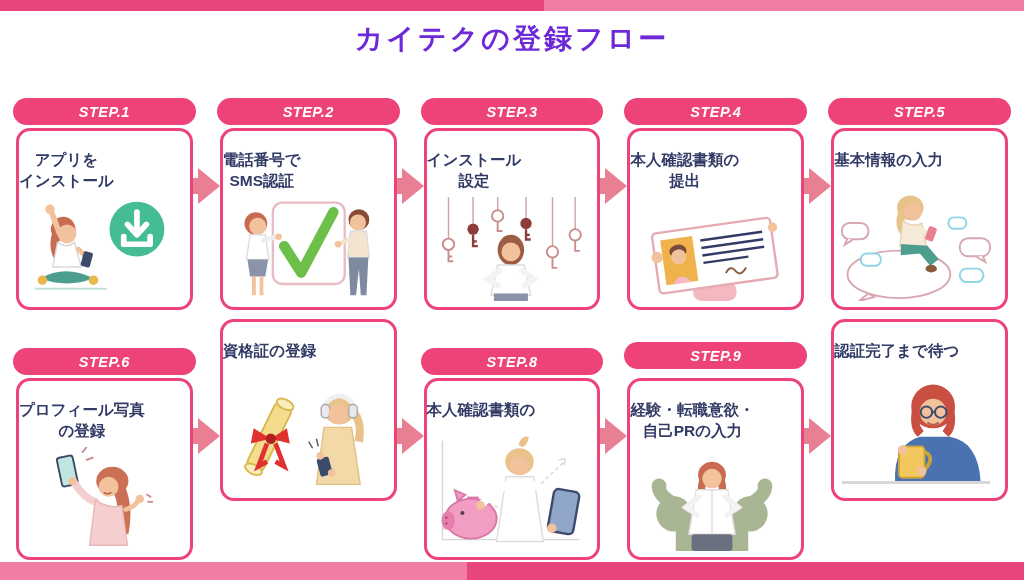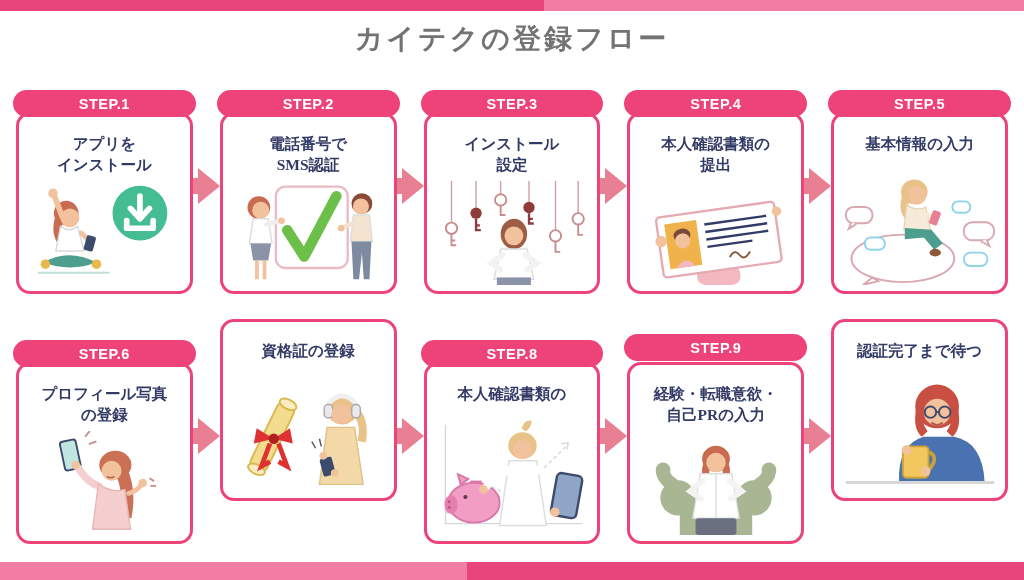--- a/index.html
+++ b/index.html
@@ -8,40 +8,40 @@
     background:#ffffff;font-family:"Liberation Sans","DejaVu Sans",sans-serif;
   }
   .bar{position:absolute;}
   .bar.top-left{left:0;top:0;width:544px;height:11px;background:#e8457d;}
   .bar.top-right{left:544px;top:0;width:480px;height:11px;background:#f27da4;}
   .bar.bottom-left{left:0;bottom:0;width:467px;height:18px;background:#f27da4;}
   .bar.bottom-right{left:467px;bottom:0;width:557px;height:18px;background:#e8457d;}
 
   .page-title{
     position:absolute;top:20px;left:0;width:1024px;margin:0;
-    text-align:center;font-size:28px;font-weight:bold;color:#737373;
+    text-align:center;font-size:28px;font-weight:bold;color:#6d28d9;
     letter-spacing:3px;
   }
 
   .row{position:absolute;left:16px;width:992px;display:flex;justify-content:space-between;}
   .row.row1{top:82px;}
   .row.row2{top:332px;}
 
   .card{width:181px;position:relative;}
   .pill{
-    position:relative;z-index:2;height:27px;margin:8px -3px;
+    position:relative;z-index:2;height:27px;margin:16px -3px;
     background:#ee4379;border-radius:15px;
     display:flex;align-items:center;justify-content:center;
-    color:#ffffff;font-weight:bold;font-size:14.5px;letter-spacing:.5px;
+    color:#ffffff;font-weight:bold;font-size:14.5px;letter-spacing:.5px;font-style:italic;
   }
   .card.raised .pill{transform:translateY(-6px);}
   .card-body{
     margin-top:-13px;height:182px;box-sizing:border-box;
     background:#ffffff;border:3px solid #ee4379;border-radius:14px;
-    padding-top:19px;display:flex;flex-direction:column;align-items:center;font-family:Liberation Serif, serif;
+    padding-top:19px;display:flex;flex-direction:column;align-items:flex-start;
   }
   .step-text{
     font-weight:bold;color:#323a66;font-size:15.5px;line-height:1.35;
     text-align:center;white-space:pre-line;
   }
   .illu{flex:1;display:flex;align-items:flex-end;justify-content:center;padding-bottom:6px;}
   .illu svg{display:block;}
 
   .arrow{align-self:flex-start;margin-top:84px;}
 </style>

